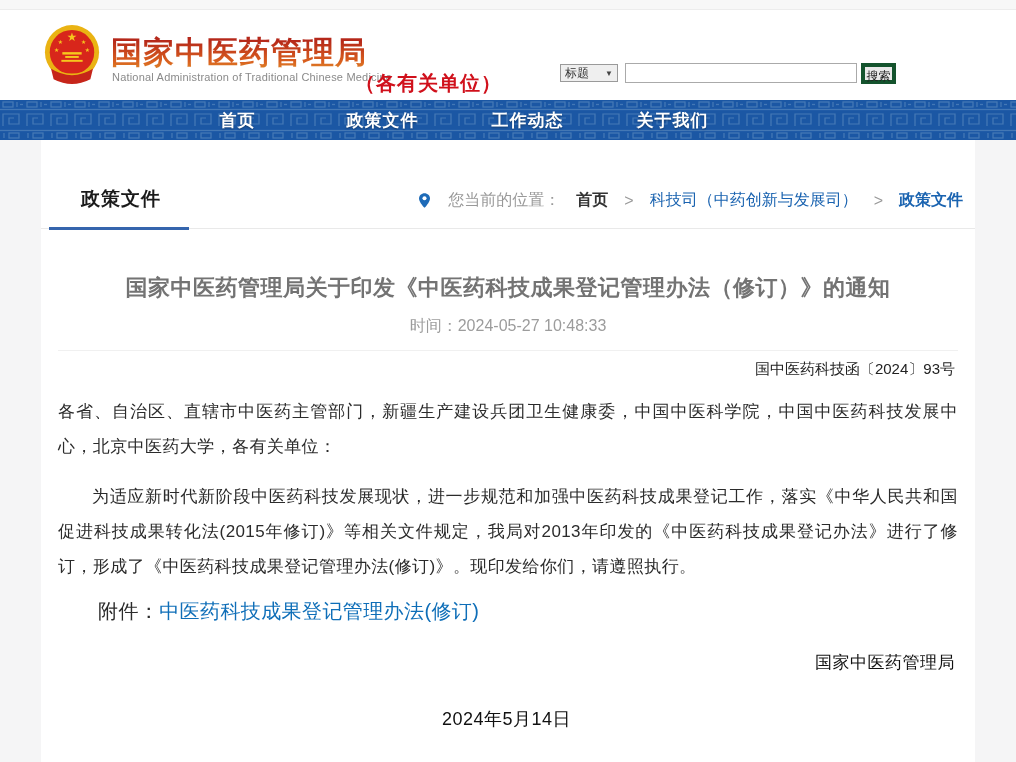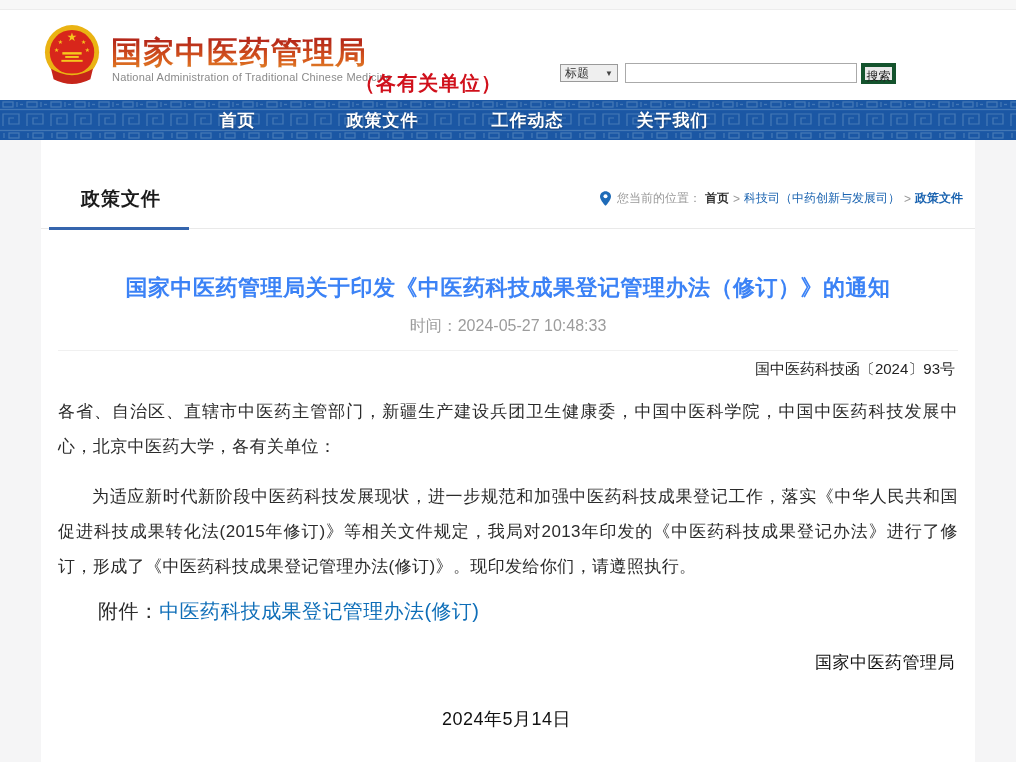--- a/index.html
+++ b/index.html
@@ -62,33 +62,33 @@
   .tab-row { position:relative; height:89px; border-bottom:1px solid #e9e9e9; }
   .tab-label {
     position:absolute; left:40px; top:46px;
     font-size:19px; font-weight:bold; color:#1a1a1a; letter-spacing:1px;
   }
   .tab-active-bar {
     position:absolute; left:8px; bottom:-2px; width:140px; height:3px; background:#3565ad;
   }
   .breadcrumb {
     position:absolute; right:12px; top:50px;
-    font-size:12px; color:#999; display:flex; align-items:center; gap:4px; white-space:nowrap;
+    font-size:16px; color:#999; display:flex; align-items:center; gap:16px; white-space:nowrap;
   }
   .crumb-pin { width:11px; height:15px; margin-right:2px; }
   .crumb-home { color:#333; font-weight:bold; cursor:pointer; }
   .crumb-sep { color:#999; }
   .crumb-link { color:#1a63b0; cursor:pointer; }
   .crumb-link.last { font-weight:bold; }
 
   
   .article { padding:0 17px; }
   .article-title {
     margin-top:44px; text-align:center;
-    font-size:22px; font-weight:bold; color:#3b82f6; letter-spacing:0.5px;
+    font-size:22px; font-weight:bold; color:#737373; letter-spacing:0.5px;
   }
   .article-time { margin-top:13px; text-align:center; font-size:16px; color:#9c9c9c; }
   .article-divider { margin-top:13px; border-top:1px solid #f0f0f0; }
   .doc-number { margin-top:9px; text-align:right; font-size:15px; color:#222; padding-right:3px; }
   .para { margin-top:15px; font-size:17px; color:#2b2b2b; line-height:35px; letter-spacing:0.4px; text-align:justify; }
   .para.indent { text-indent:2em; }
   .attachment { margin-top:14px; font-size:20px; color:#2b2b2b; text-indent:2em; letter-spacing:0.4px; }
   .attachment-link { color:#0e6eb8; cursor:pointer; text-decoration:none; }
   .signature { margin-top:26px; text-align:right; font-size:17px; color:#111; padding-right:3px; letter-spacing:0.5px; }
   .sign-date { margin-top:33px; text-align:center; font-size:18px; color:#111; padding-right:3px; letter-spacing:0.5px; }

